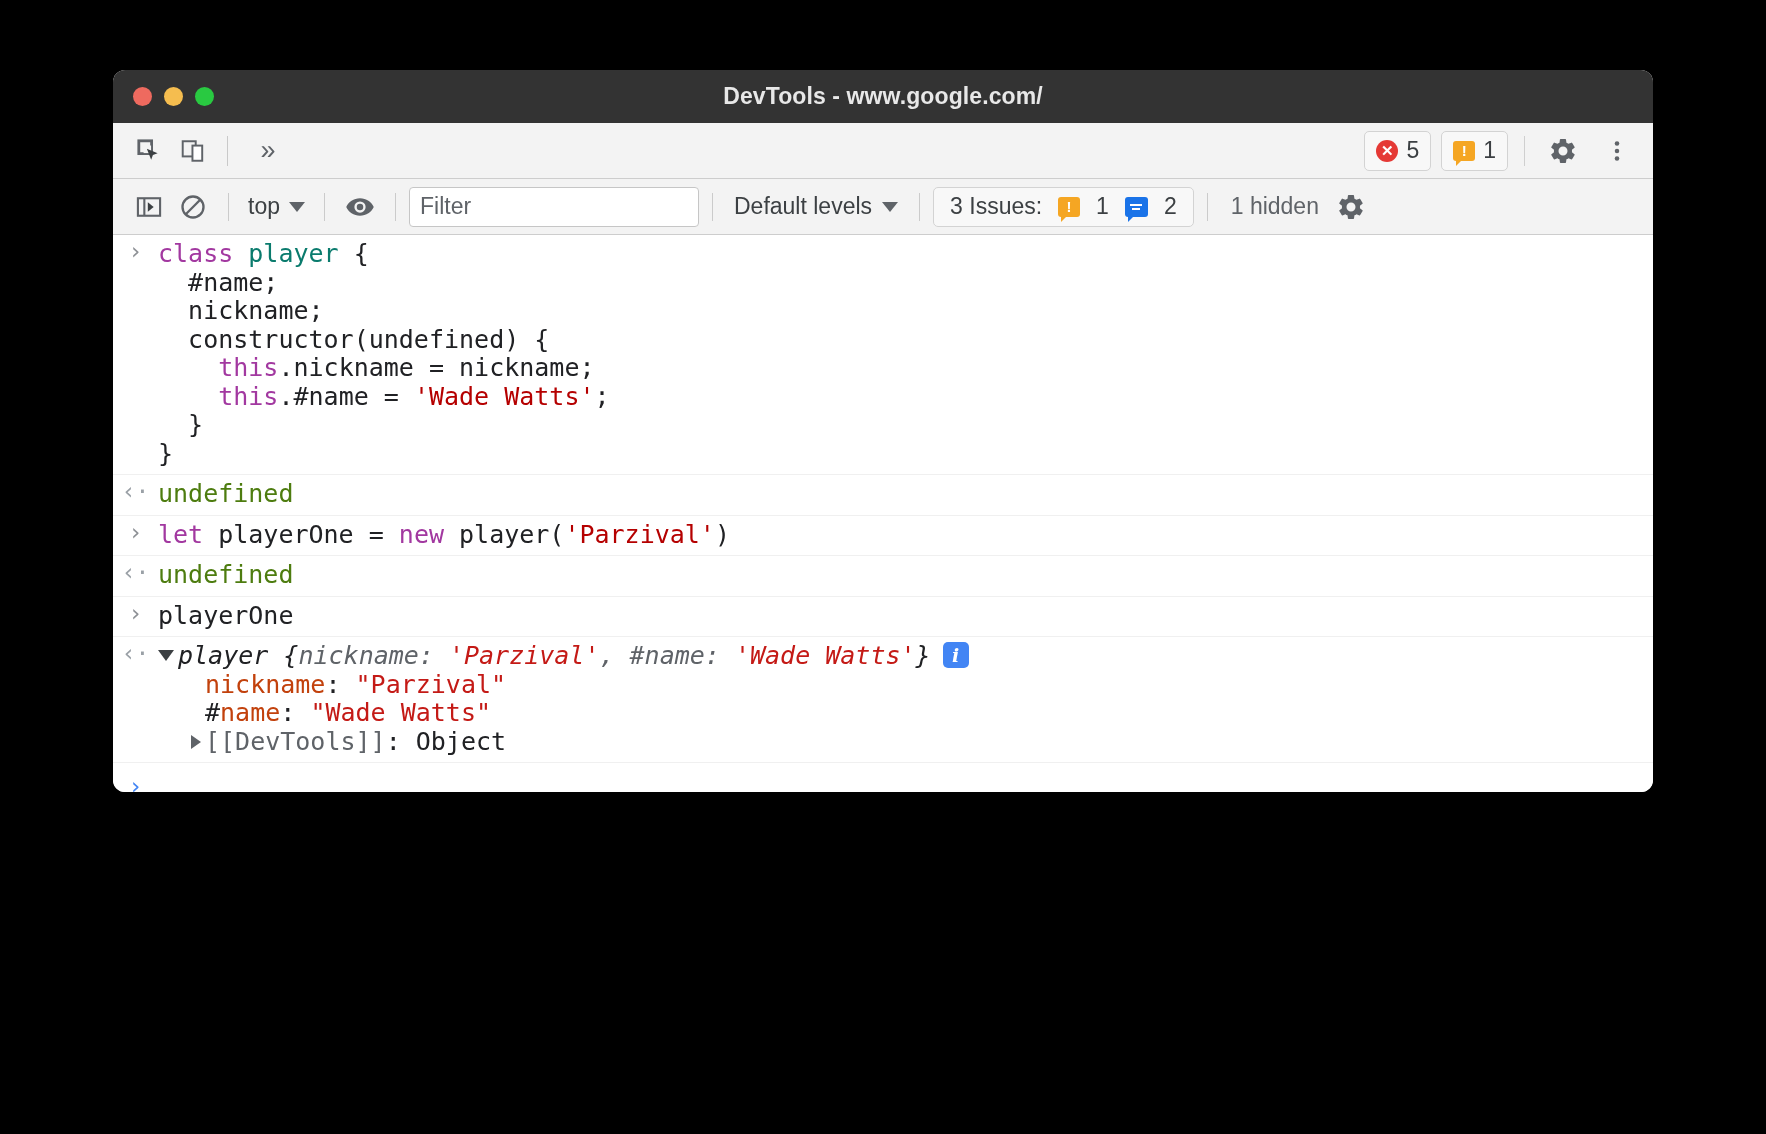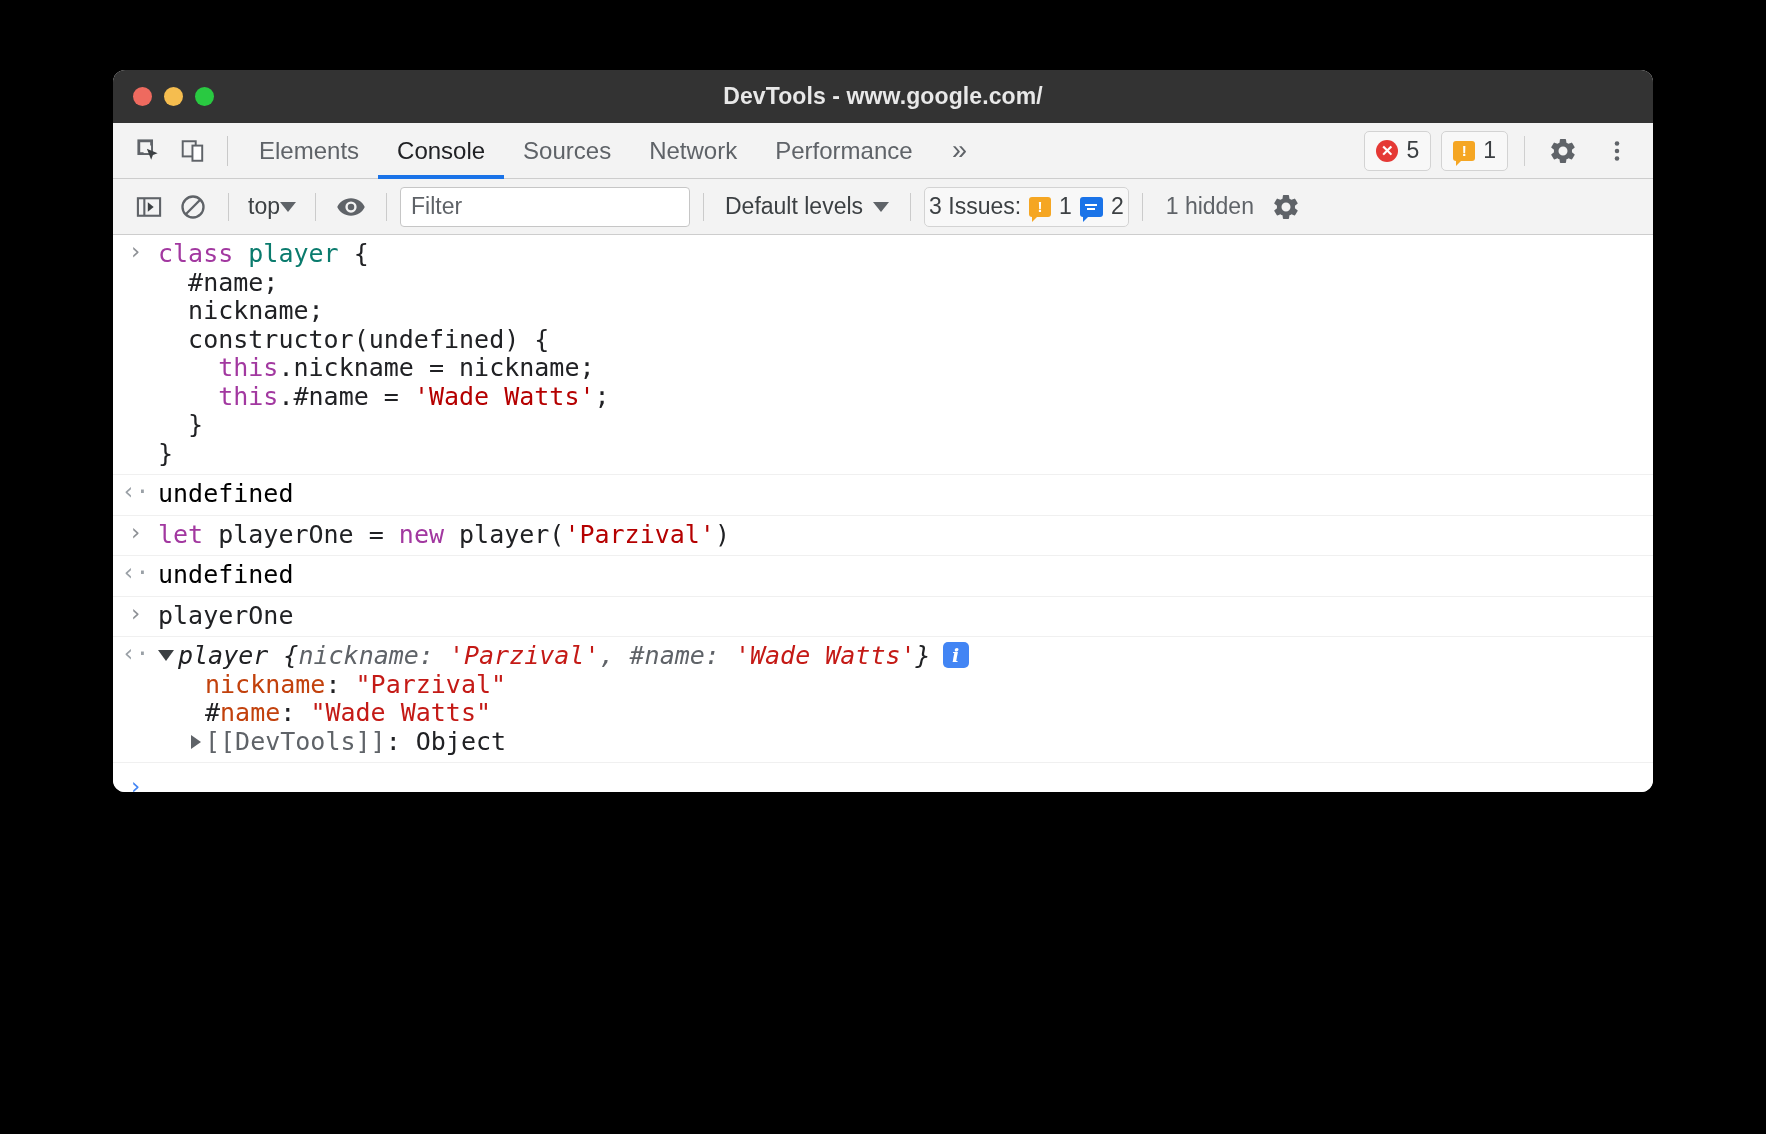--- a/index.html
+++ b/index.html
@@ -188,21 +188,21 @@
     padding: 0 14px;
     gap: 0;
   }
   .ct-btn {
     width: 44px; height: 44px;
     display: flex; align-items: center; justify-content: center;
     cursor: pointer; border-radius: 4px;
   }
   .ct-sep { width: 1px; height: 28px; background: #cbcbcb; margin: 0 13px; }
   .ctx-select {
-    display: flex; align-items: center; 
+    display: flex; align-items: center; gap: 9px;
     font-size: 23px; color: #3c4043;
     cursor: pointer;
     padding: 0 6px;
   }
   .caret-dn {
     width: 0; height: 0;
     border-left: 8px solid transparent;
     border-right: 8px solid transparent;
     border-top: 10px solid #5f6368;
   }
@@ -219,25 +219,25 @@
   }
   .filter-input::placeholder { color: #5f6368; }
   .levels-select {
     display: flex; align-items: center; gap: 10px;
     font-size: 23px; color: #3c4043;
     cursor: pointer;
     padding: 0 8px;
     white-space: nowrap;
   }
   .issues-pill {
-    display: flex; align-items: center; gap: 8px;
+    display: flex; align-items: center; gap: 16px;
     border: 1px solid #d3d3d3;
     border-radius: 5px;
     height: 40px;
-    padding: 0 4px;
+    padding: 0 16px;
     background: #f8f8f8;
     cursor: pointer;
     font-size: 23px;
     color: #3c4043;
     white-space: nowrap;
   }
   .hidden-text {
     font-size: 23px;
     color: #5f6368;
     white-space: nowrap;
@@ -276,21 +276,21 @@
   .code {
     white-space: pre;
     padding: 5px 0 6px 0;
     flex: 1;
   }
   
   .kw { color: #a238a0; }
   .cls { color: #0a7b6d; }
   .str { color: #b50000; }
   .plain { color: #202124; }
-  .undef { color: #000000; }
+  .undef { color: #4d7c0f; }
   .objname { color: #202124; font-style: italic; }
   .objkey { color: #5f6368; font-style: italic; }
   .objstr { color: #c41a16; font-style: italic; }
   .objbrace { color: #202124; font-style: italic; }
   .propkey { color: #c2410c; }
   .propkey-hash { color: #202124; }
   .propval { color: #c41a16; }
   .protokey { color: #5f6368; }
   .protoval { color: #202124; }
 
@@ -353,27 +353,20 @@
         </svg>
       </div>
       <div class="tb-icon">
         <svg width="26" height="26" viewBox="0 0 24 24">
           <rect x="2.5" y="3" width="12" height="14" fill="none" stroke="#5f6368" stroke-width="1.8"></rect>
           <rect x="11.5" y="7" width="9" height="14" fill="#fff" stroke="#5f6368" stroke-width="1.8"></rect>
         </svg>
       </div>
       <div class="tb-sep"></div>
 
-      <div class="tabs">
-        <div class="tab">Elements</div>
-        <div class="tab active">Console</div>
-        <div class="tab">Sources</div>
-        <div class="tab">Network</div>
-        <div class="tab">Performance</div>
-      </div>
       <div class="more-tabs">»</div>
 
       <div class="tabbar-right">
         <div class="counter-pill">
           <span class="badge-err">✕</span>
           <span>5</span>
         </div>
         <div class="counter-pill">
           <span class="badge-warn">!</span>
           <span>1</span>

